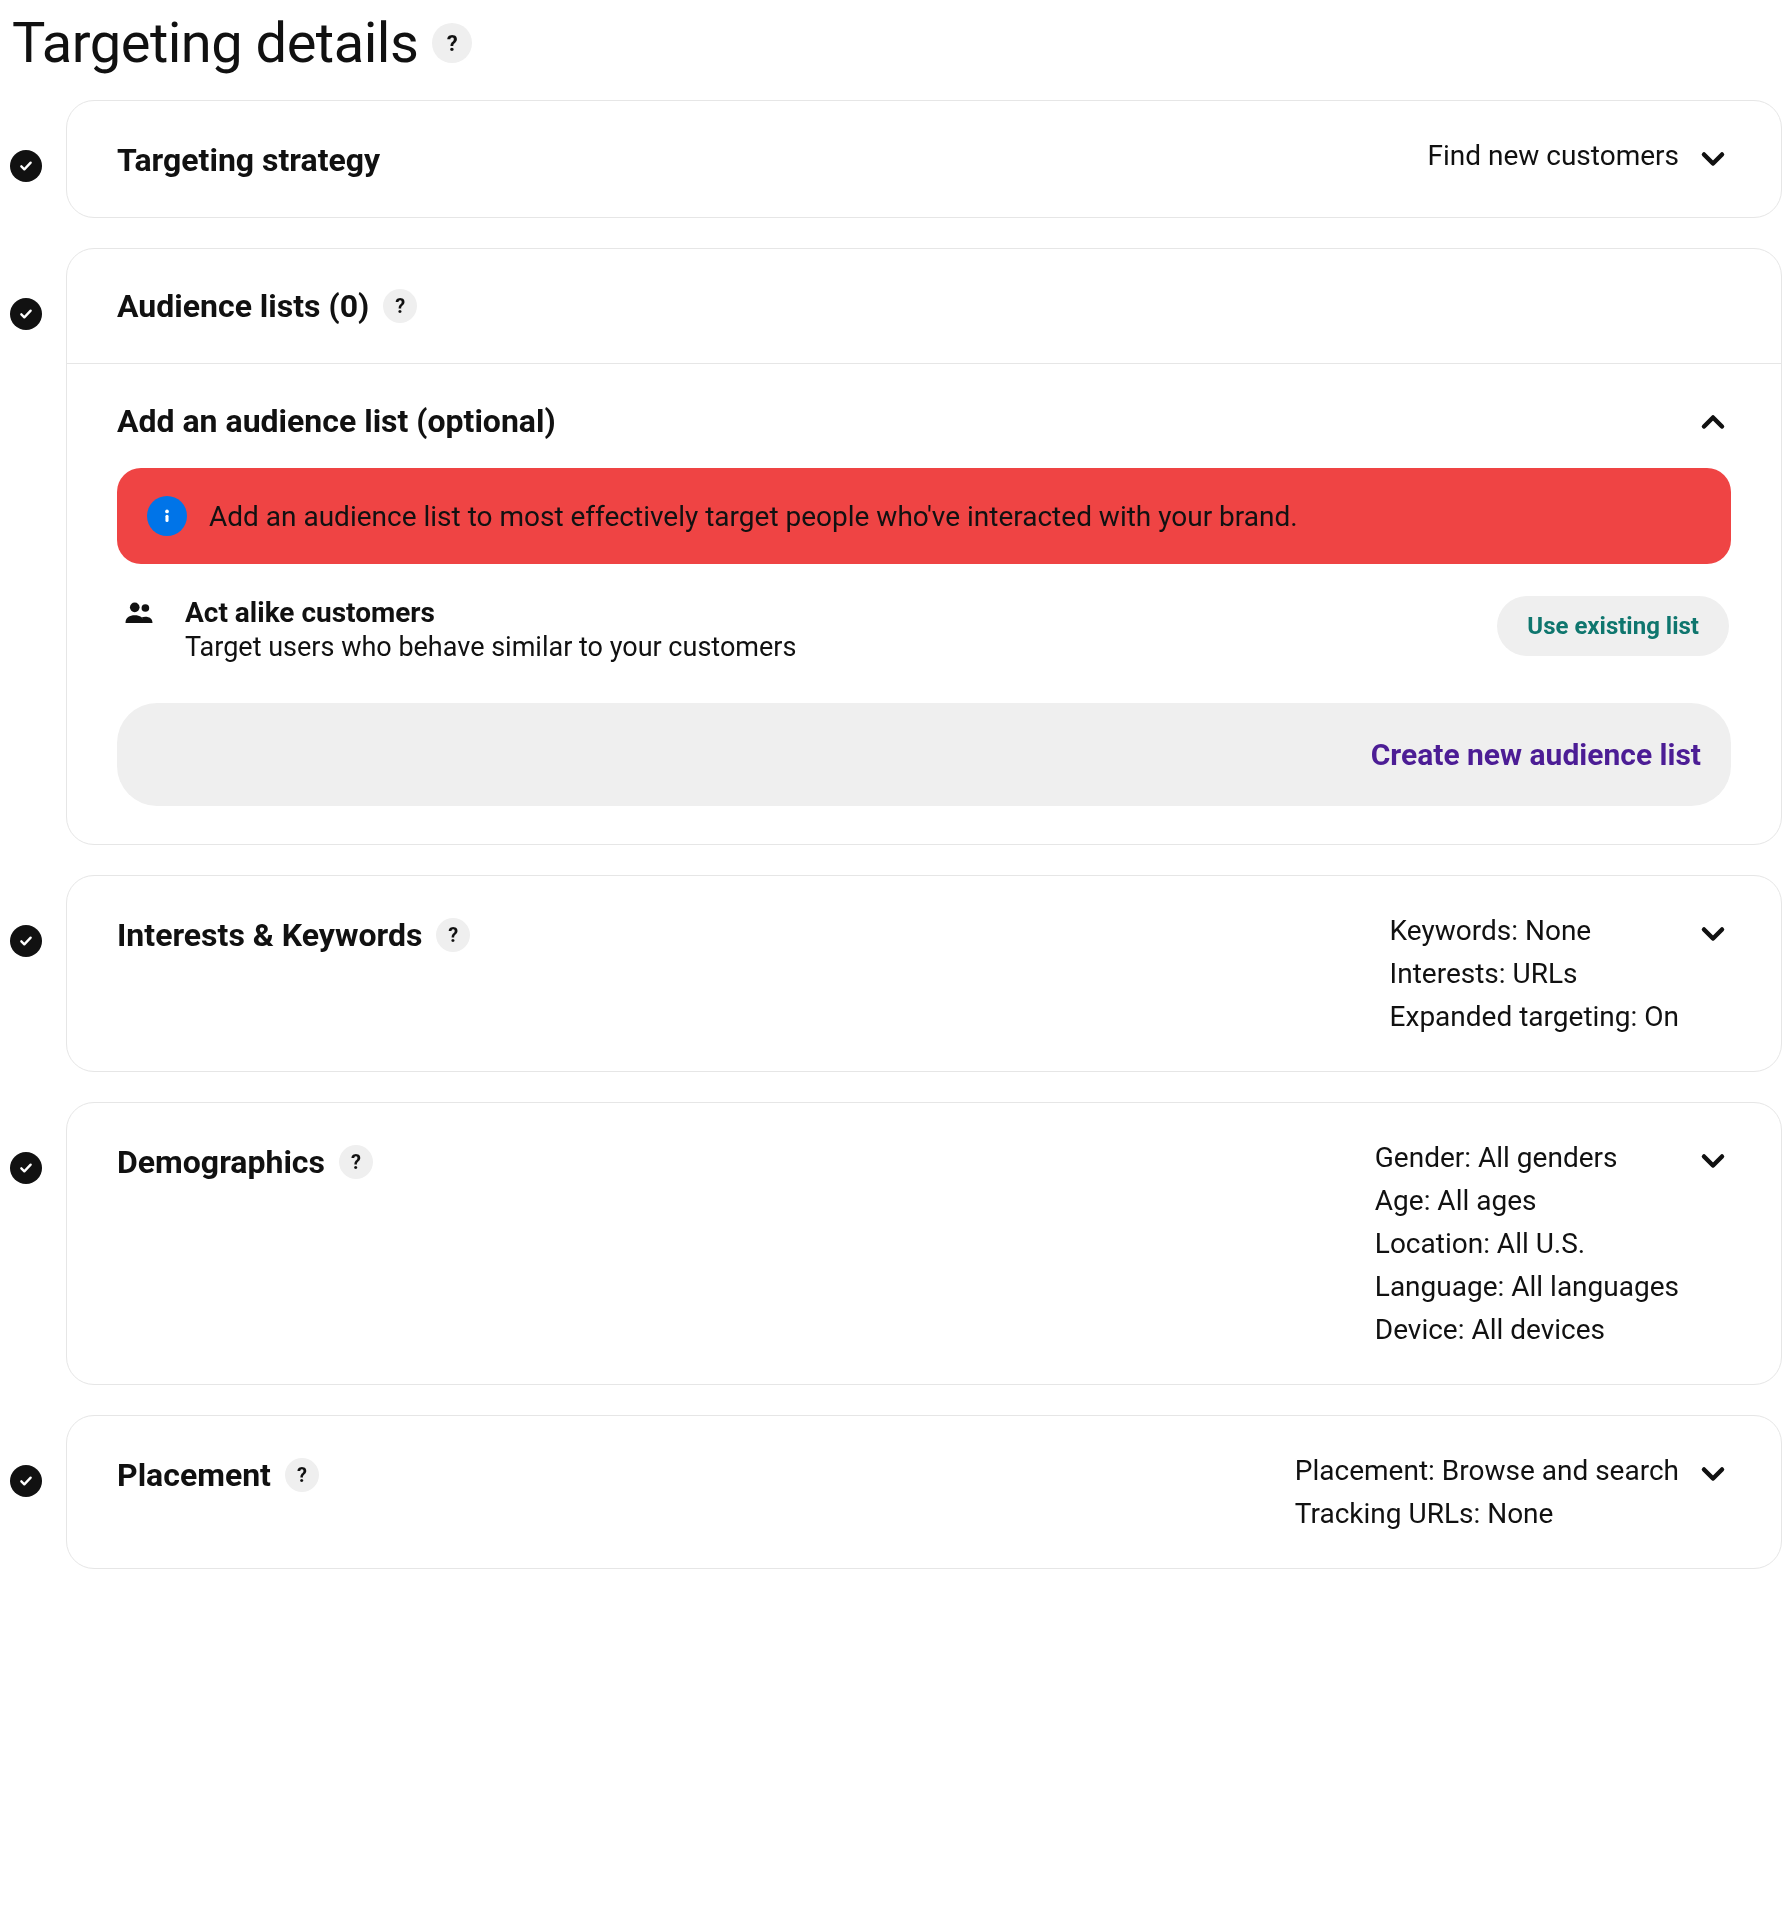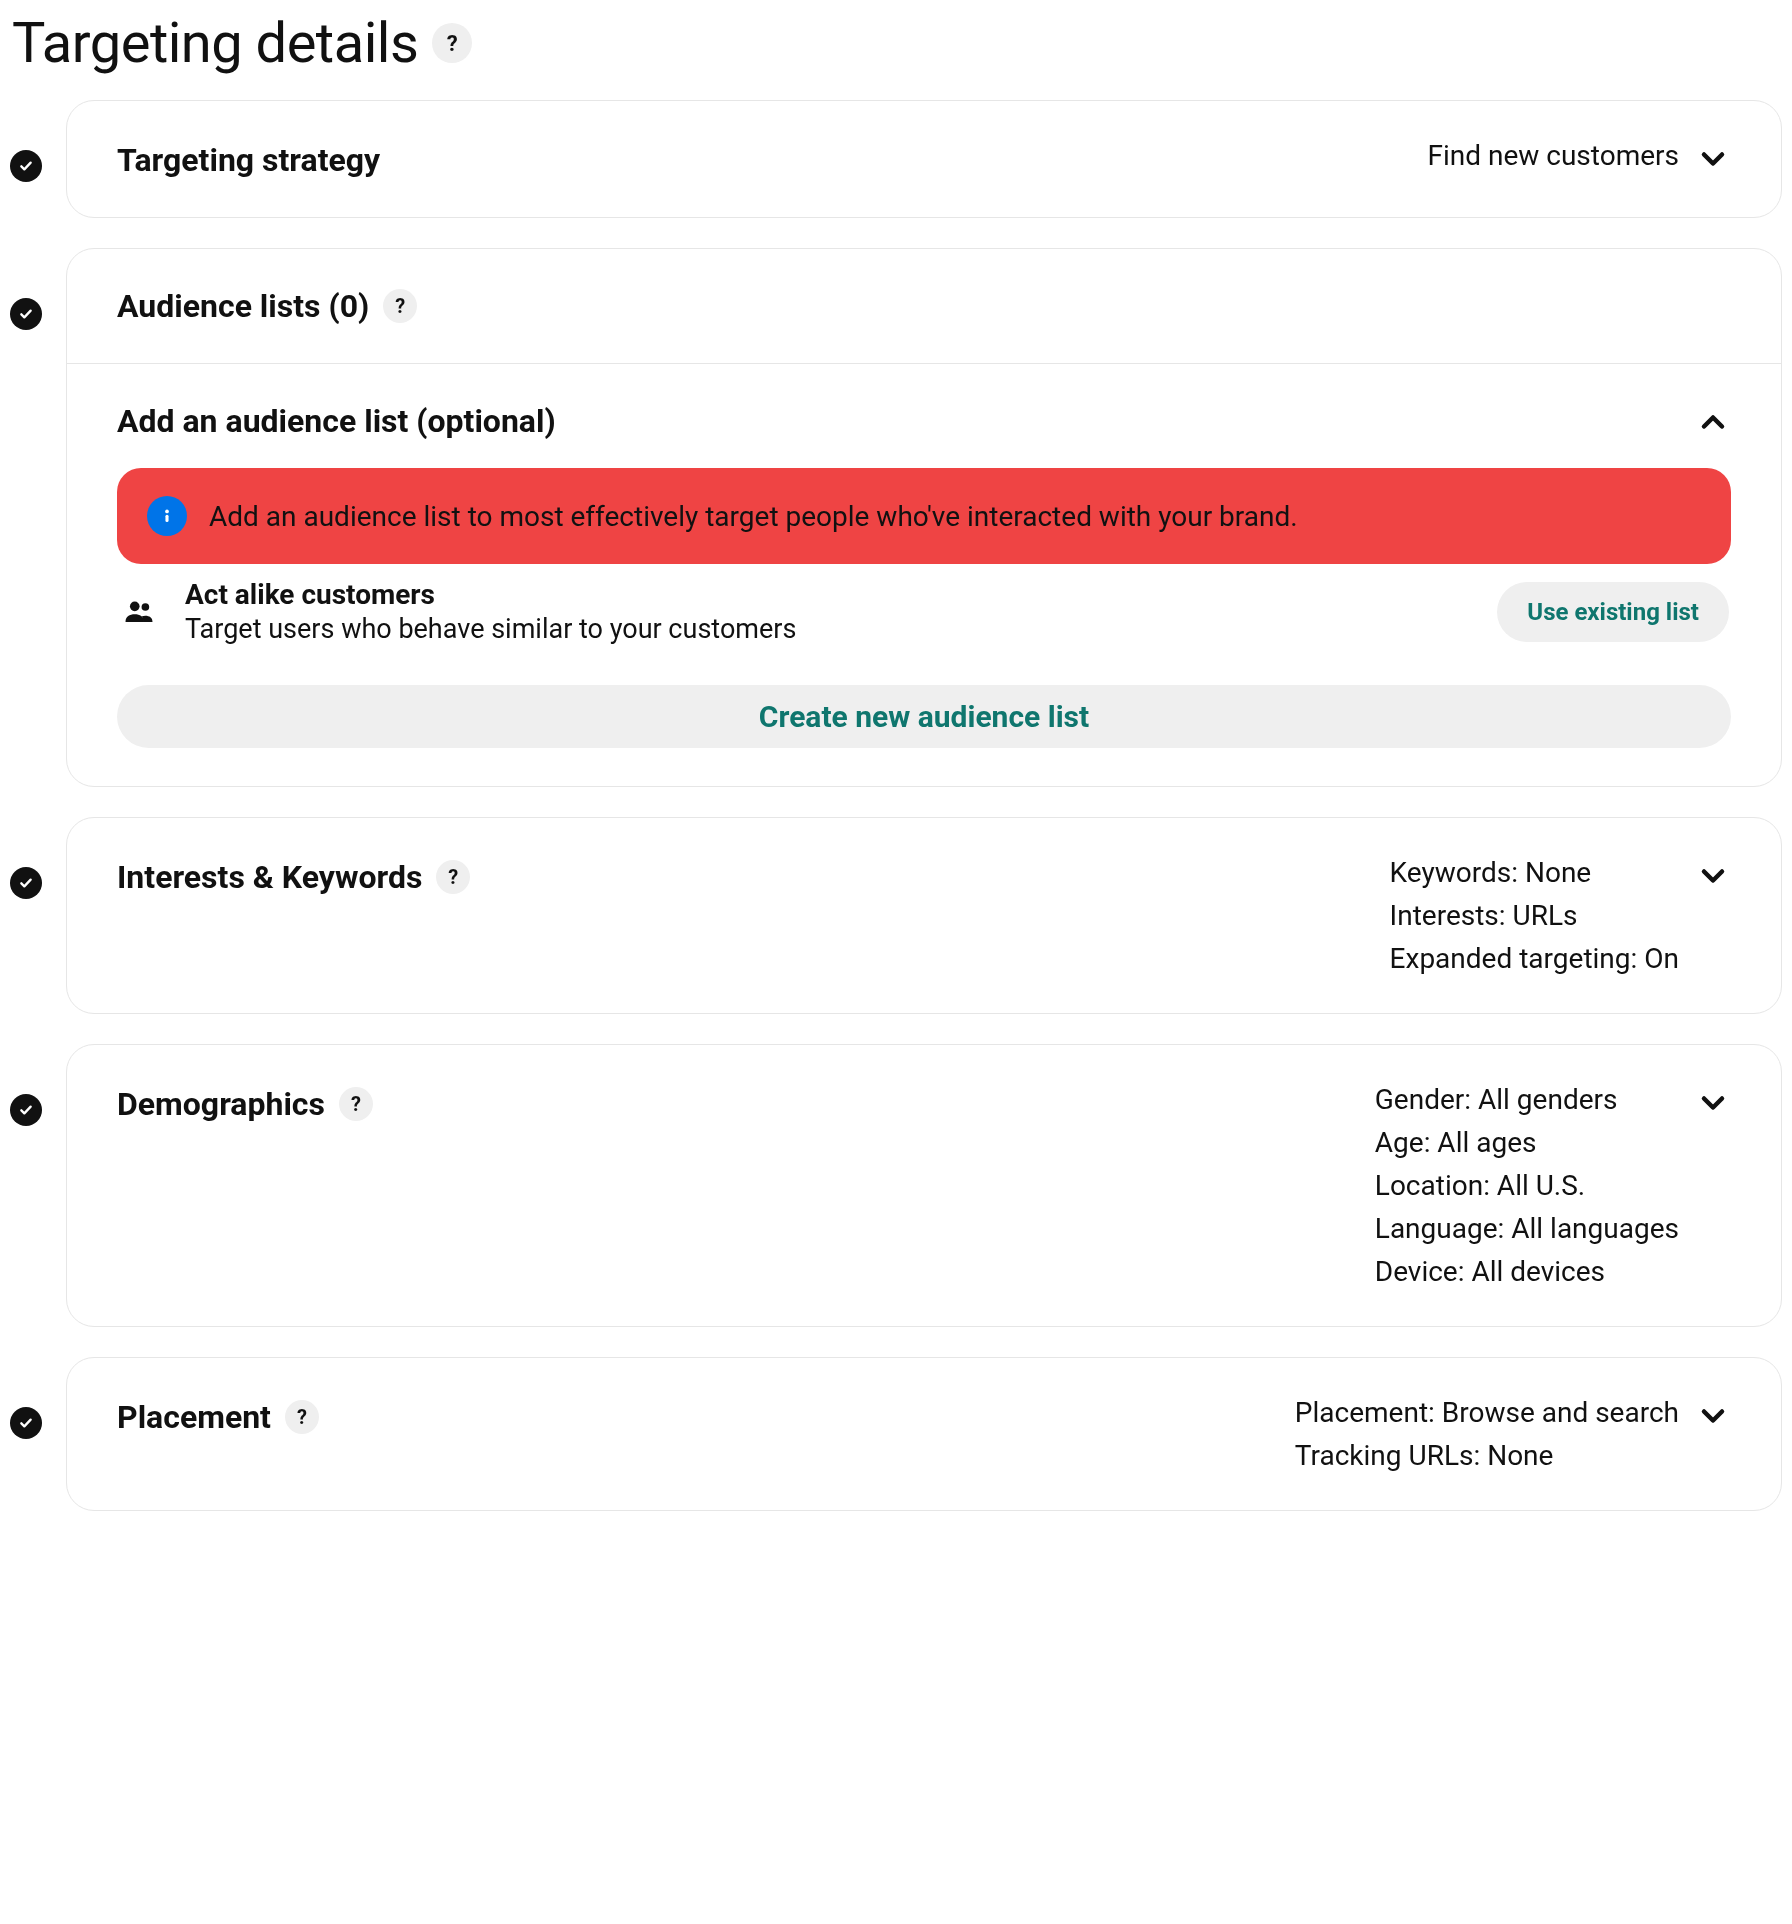--- a/index.html
+++ b/index.html
@@ -151,23 +151,23 @@
       width: 22px;
       height: 22px;
     }
     .info-text {
       font-size: 28px;
       font-weight: 400;
       color: #111111;
     }
     .actalike-row {
       display: flex;
-      align-items: center;
+      align-items: flex-start;
       gap: 26px;
-      margin-top: 14px;
+      margin-top: 32px;
       padding: 0 2px;
     }
     .actalike-icon {
       width: 40px;
       flex-shrink: 0;
       display: flex;
       justify-content: center;
     }
     .actalike-icon svg {
       width: 34px;
@@ -196,24 +196,25 @@
     }
     .btn-secondary {
       background: #efefef;
       color: #0f766e;
       font-size: 24px;
       padding: 16px 30px;
     }
     .btn-wide {
       width: 100%;
       background: #efefef;
-      color: #0f766e;
+      color: #4c1d95;
       font-size: 30px;
-      padding: 14px 30px;
+      padding: 34px 30px;
       margin-top: 40px;
+      text-align: right;
     }
     .two-col {
       display: grid;
       grid-template-columns: 790px 1fr auto;
       align-items: flex-start;
       gap: 0;
     }
     .two-col .card-title-wrap {
       padding-top: 2px;
     }

